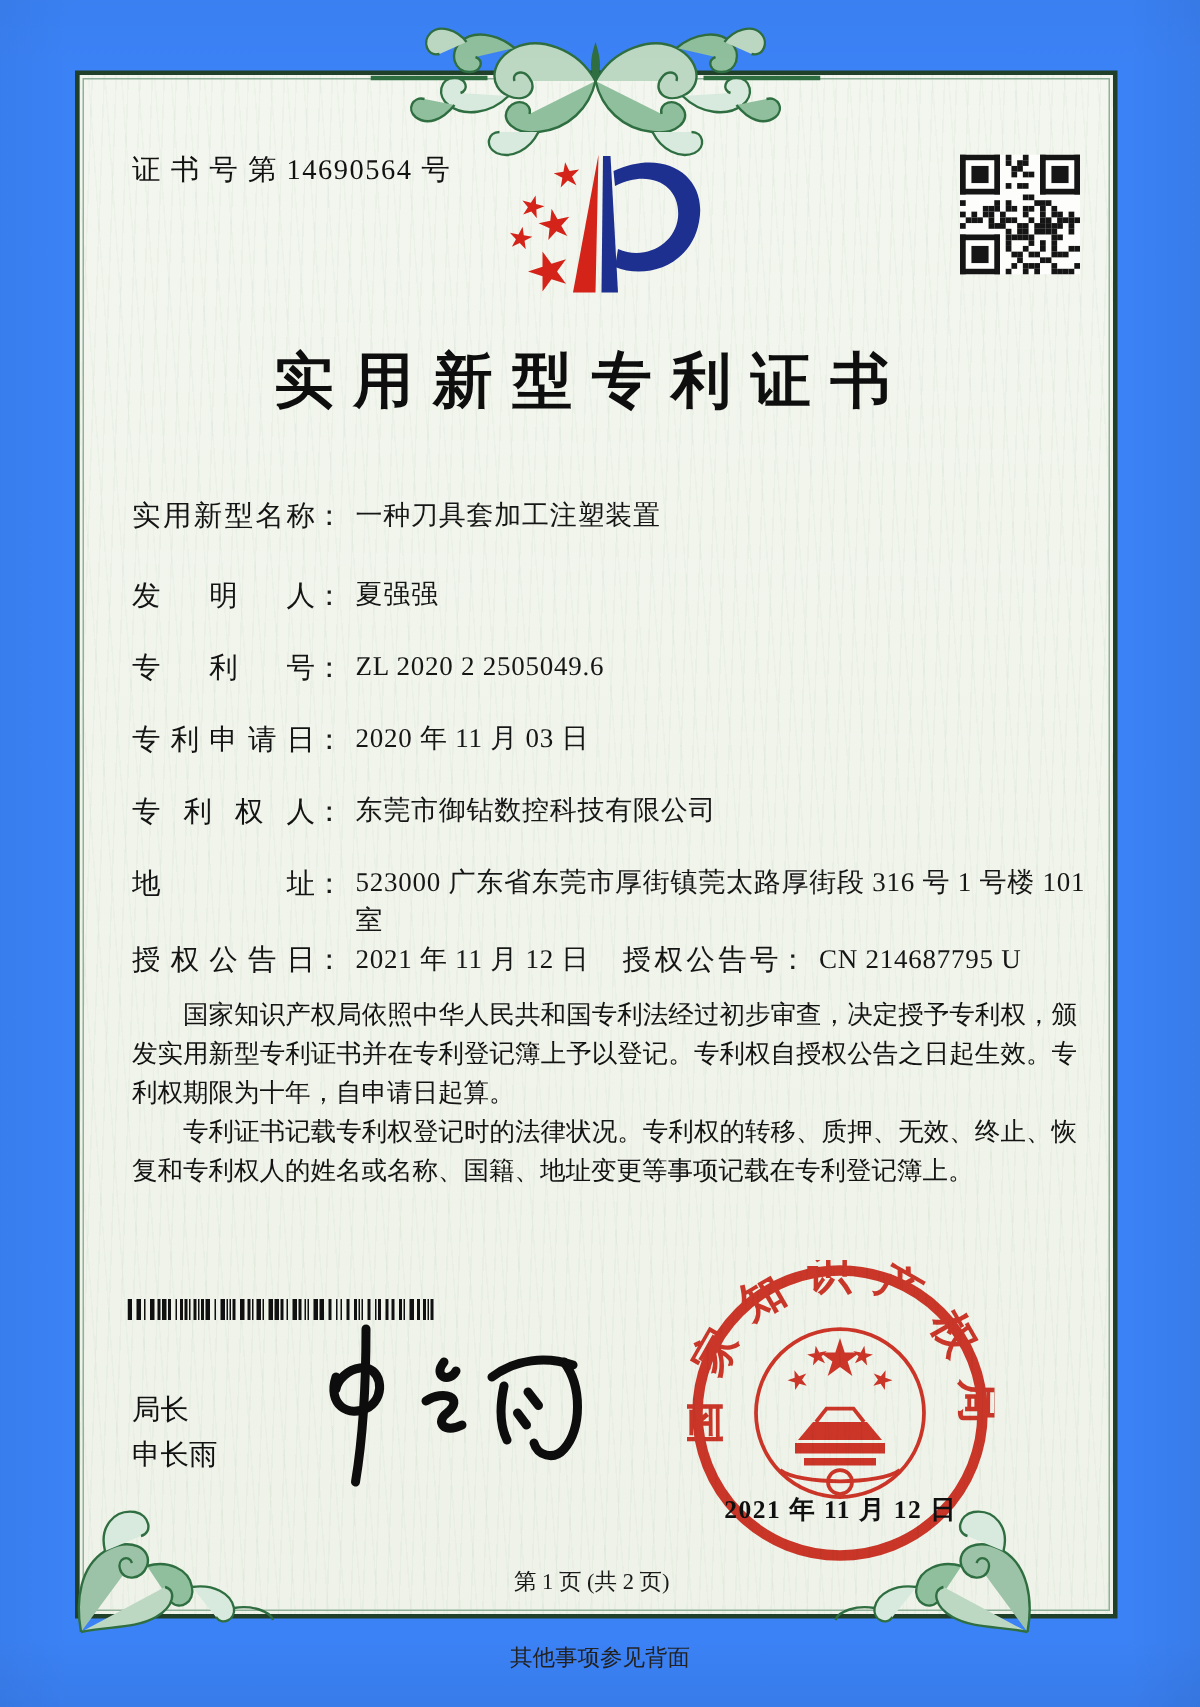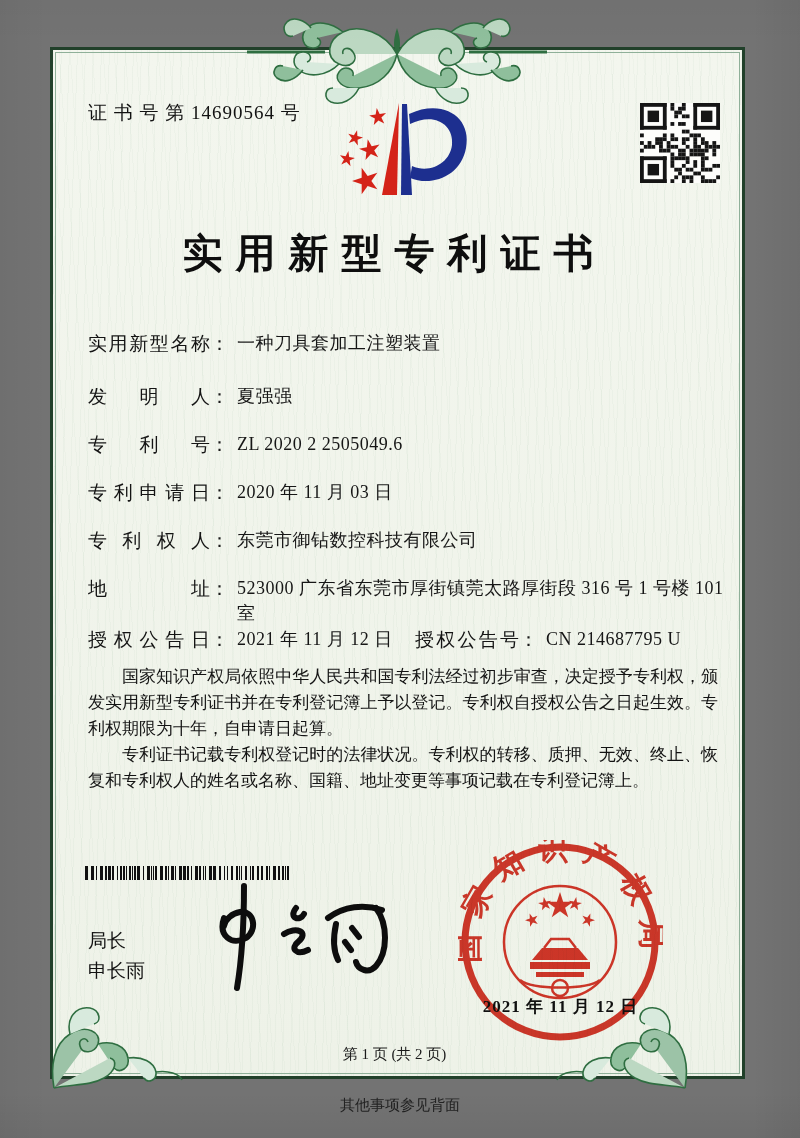--- a/index.html
+++ b/index.html
@@ -1,18 +1,18 @@
 <!DOCTYPE html>
 <html><head>
 <meta charset="utf-8">
 <style>
   html,body{margin:0;padding:0;background:#e9e9e5;}
   .page{
     position:relative;width:800px;height:1138px;margin:0 auto;
-    background:#737373;overflow:hidden;
+    background:#3b82f6;overflow:hidden;
     font-family:"Liberation Serif","DejaVu Serif",serif;color:#1a1a1a;
   }
   .page::after{
     content:"";position:absolute;inset:0;pointer-events:none;
     background:linear-gradient(90deg,rgba(0,0,0,0.035),transparent 6%,transparent 94%,rgba(0,0,0,0.05)),
                linear-gradient(180deg,rgba(0,0,0,0.02),transparent 4%,transparent 96%,rgba(0,0,0,0.05));
   }
   .frame{
     position:absolute;left:50px;top:47px;width:689px;height:1026px;
     border:3px solid #21402a;

